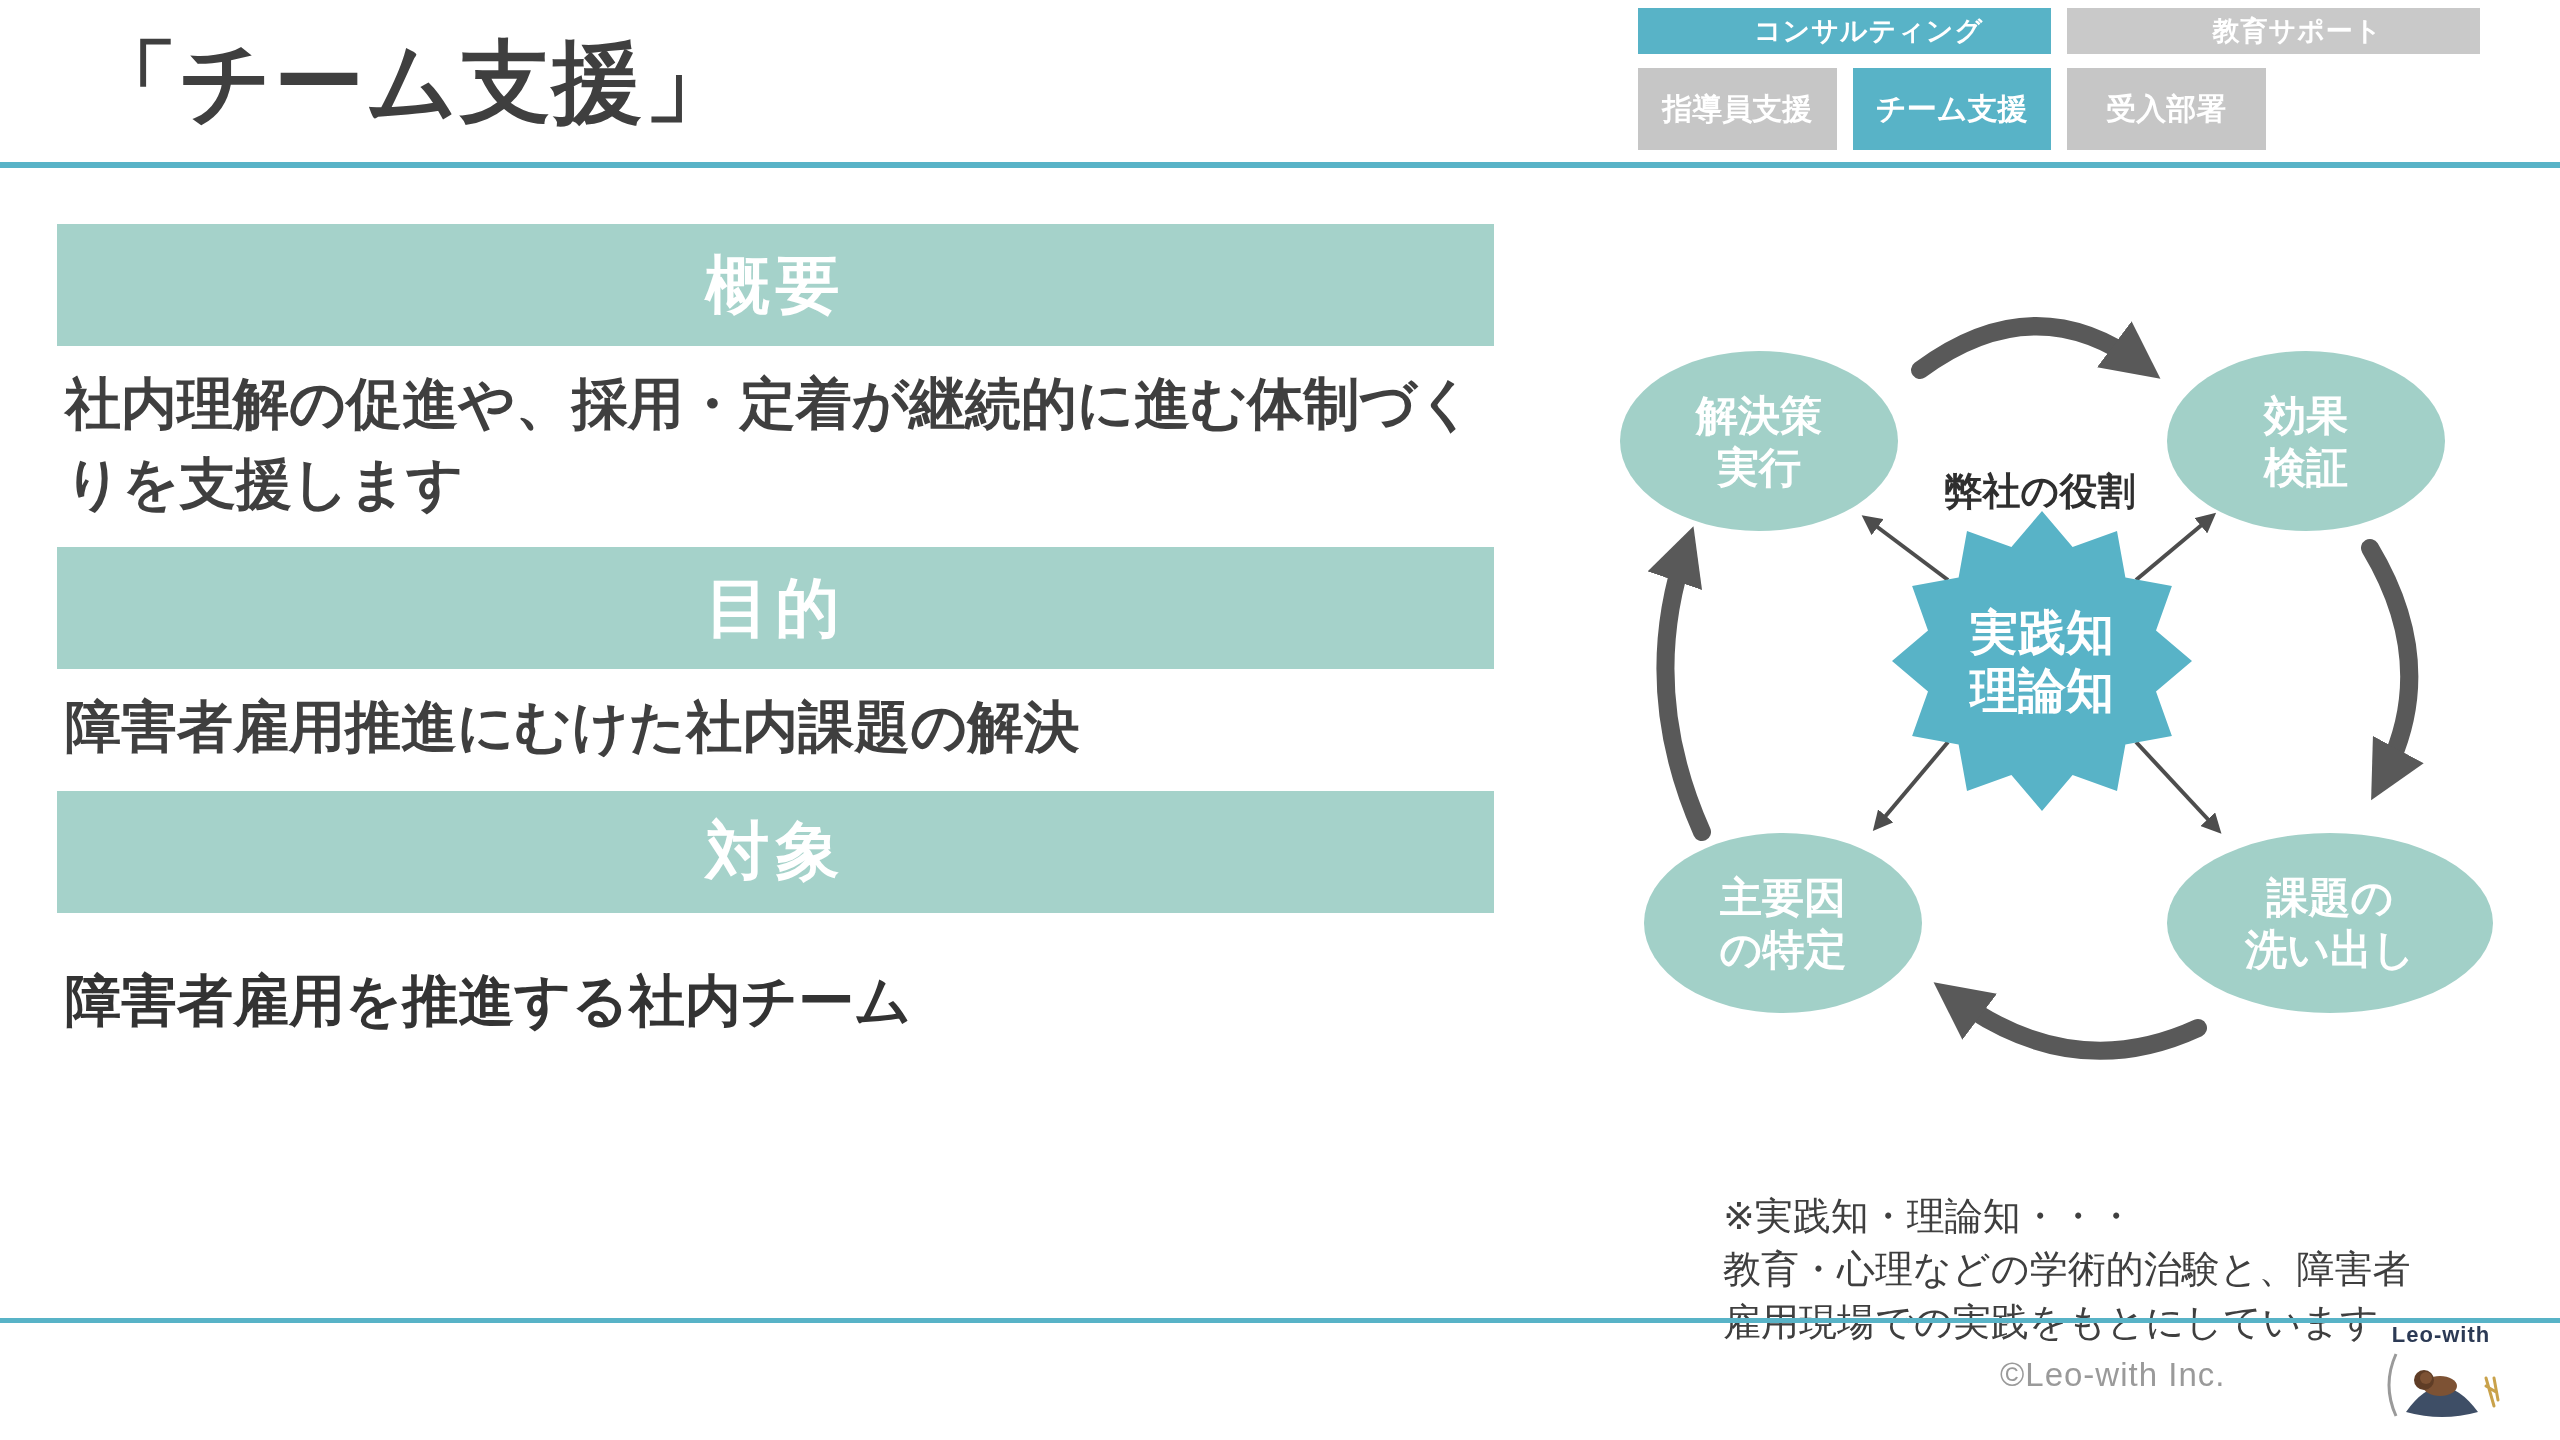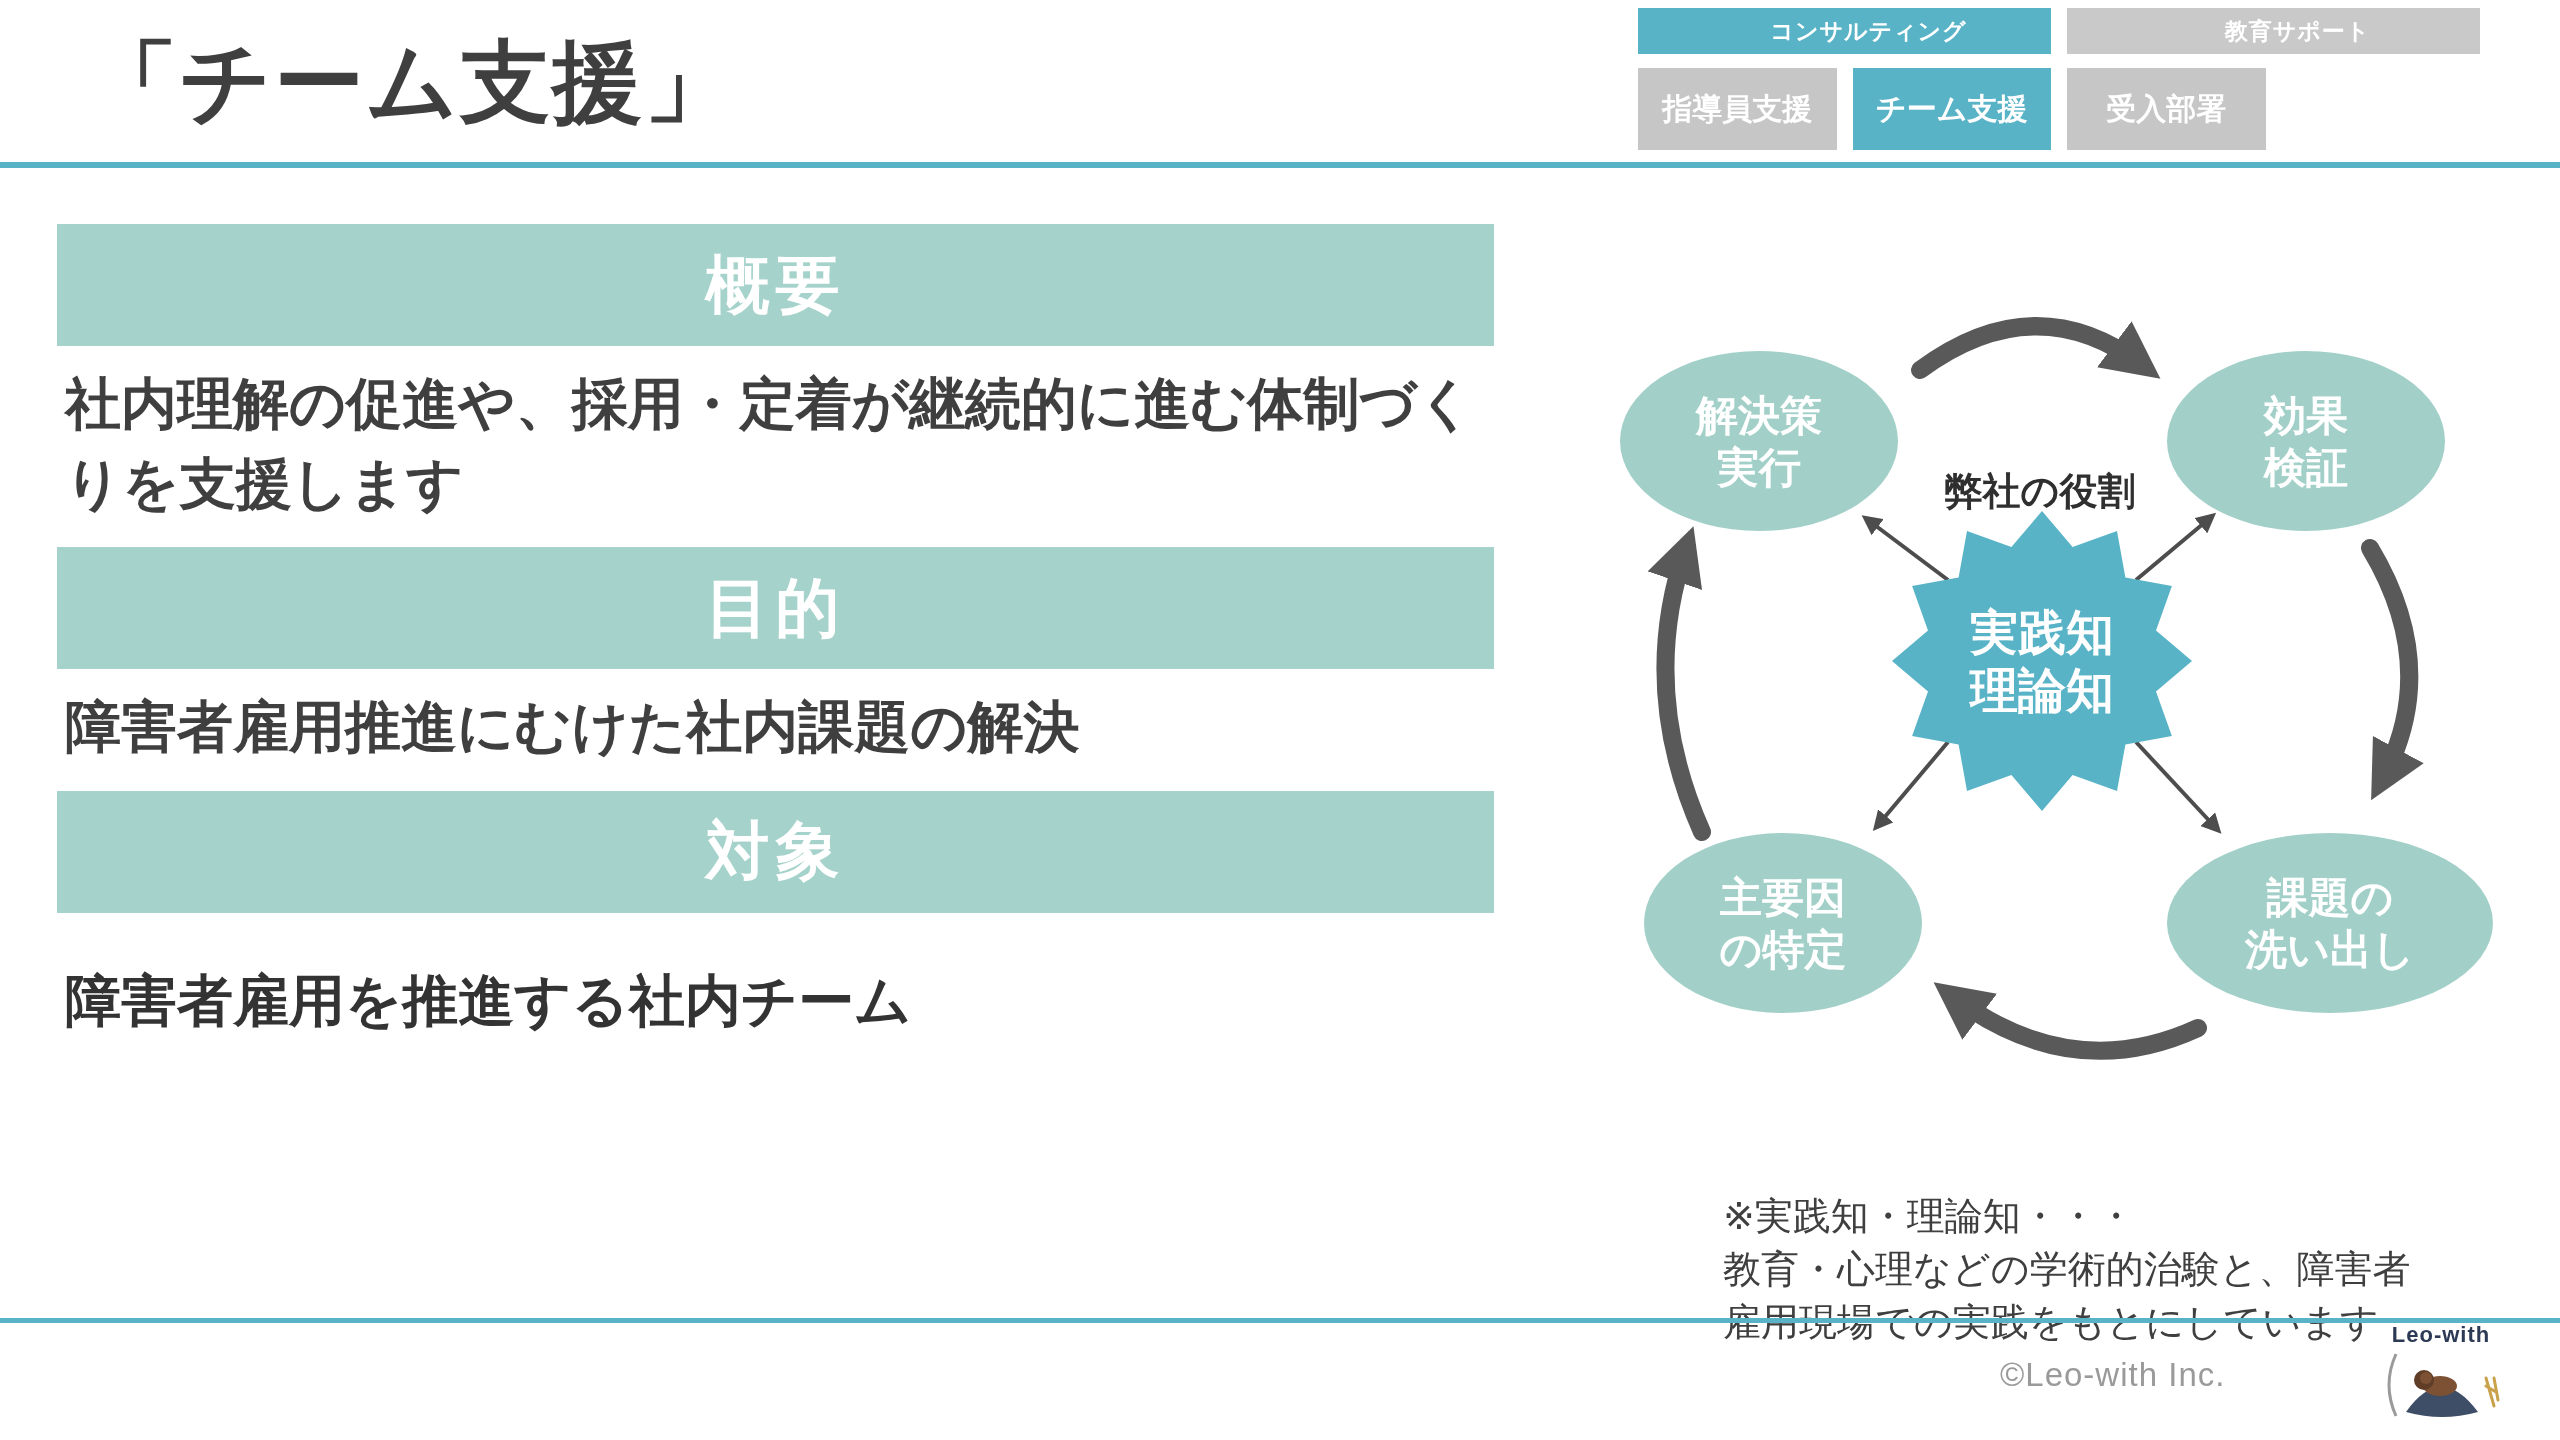--- a/index.html
+++ b/index.html
@@ -17,21 +17,21 @@
   }
   .nav {
     position: absolute; left: 1638px; top: 8px; width: 842px;
     display: grid;
     grid-template-columns: repeat(4, 1fr);
     grid-template-rows: 46px 82px;
     gap: 14px 16px;
   }
   .group-header {
     grid-row: 1; display: flex; align-items: center; justify-content: center;
-    color: #ffffff; font-weight: bold; font-size: 23px; letter-spacing: 1px; padding-left: 48px;
+    color: #ffffff; font-weight: bold; font-size: 27px; letter-spacing: 1px; padding-left: 48px;
   }
   .gh-consulting { grid-column: 1 / 3; background: #58b3c7; }
   .gh-education  { grid-column: 3 / 5; background: #c9c9c9; }
   .tab {
     grid-row: 2; display: flex; align-items: center; justify-content: center;
     background: #c6c6c6; color: #ffffff; font-weight: bold; font-size: 30px;
     cursor: pointer;
   }
   .tab.active { background: #58b3c7; }
 

